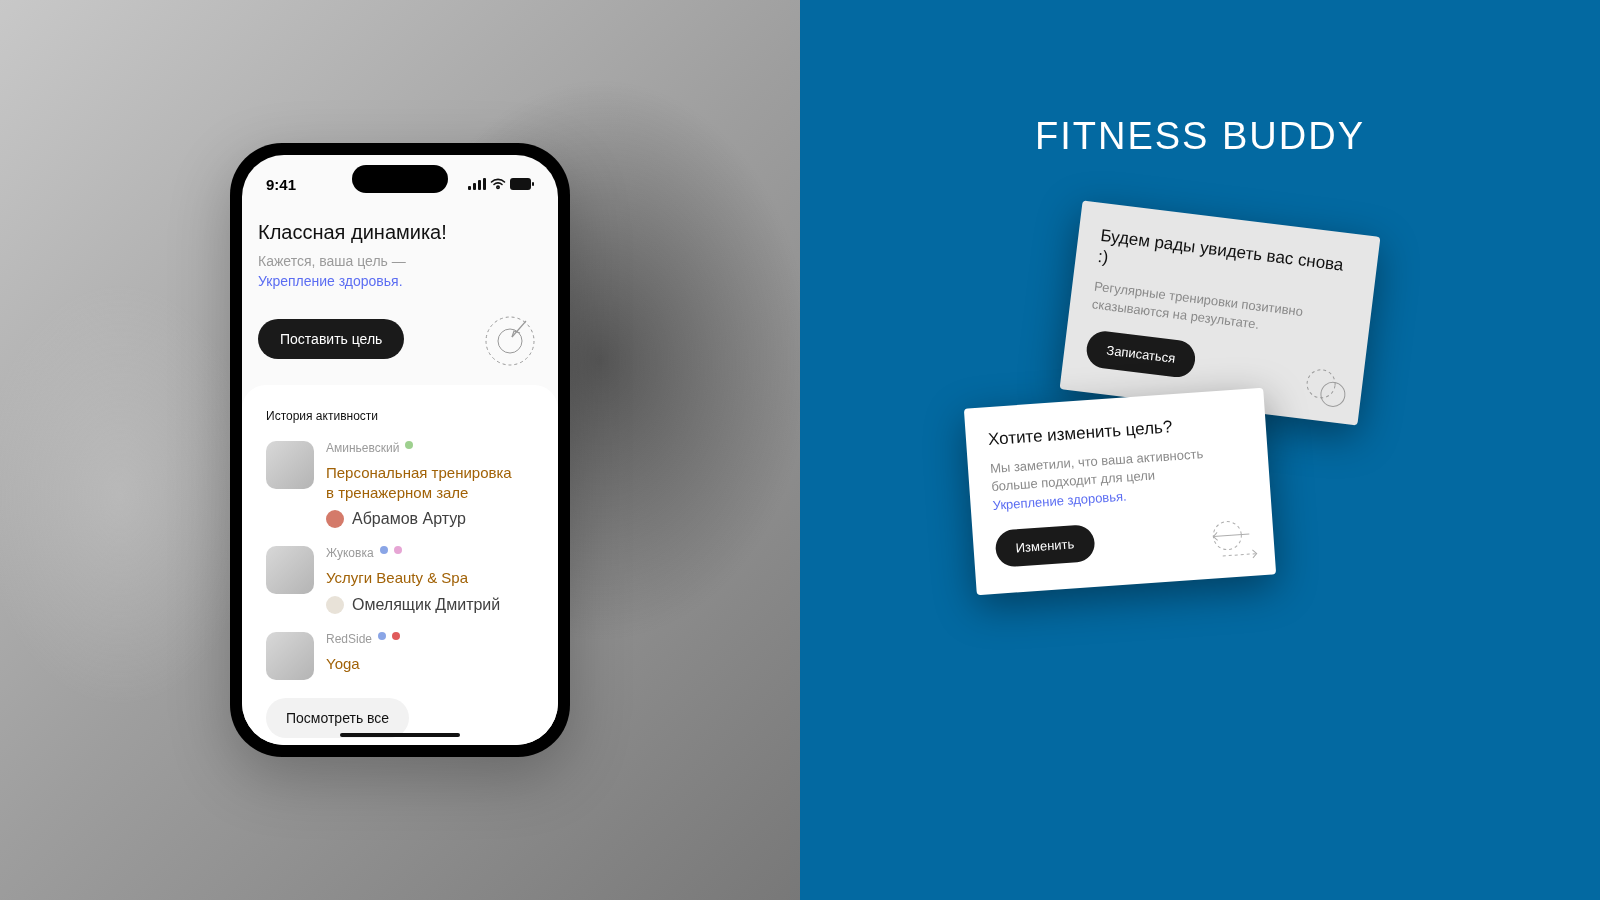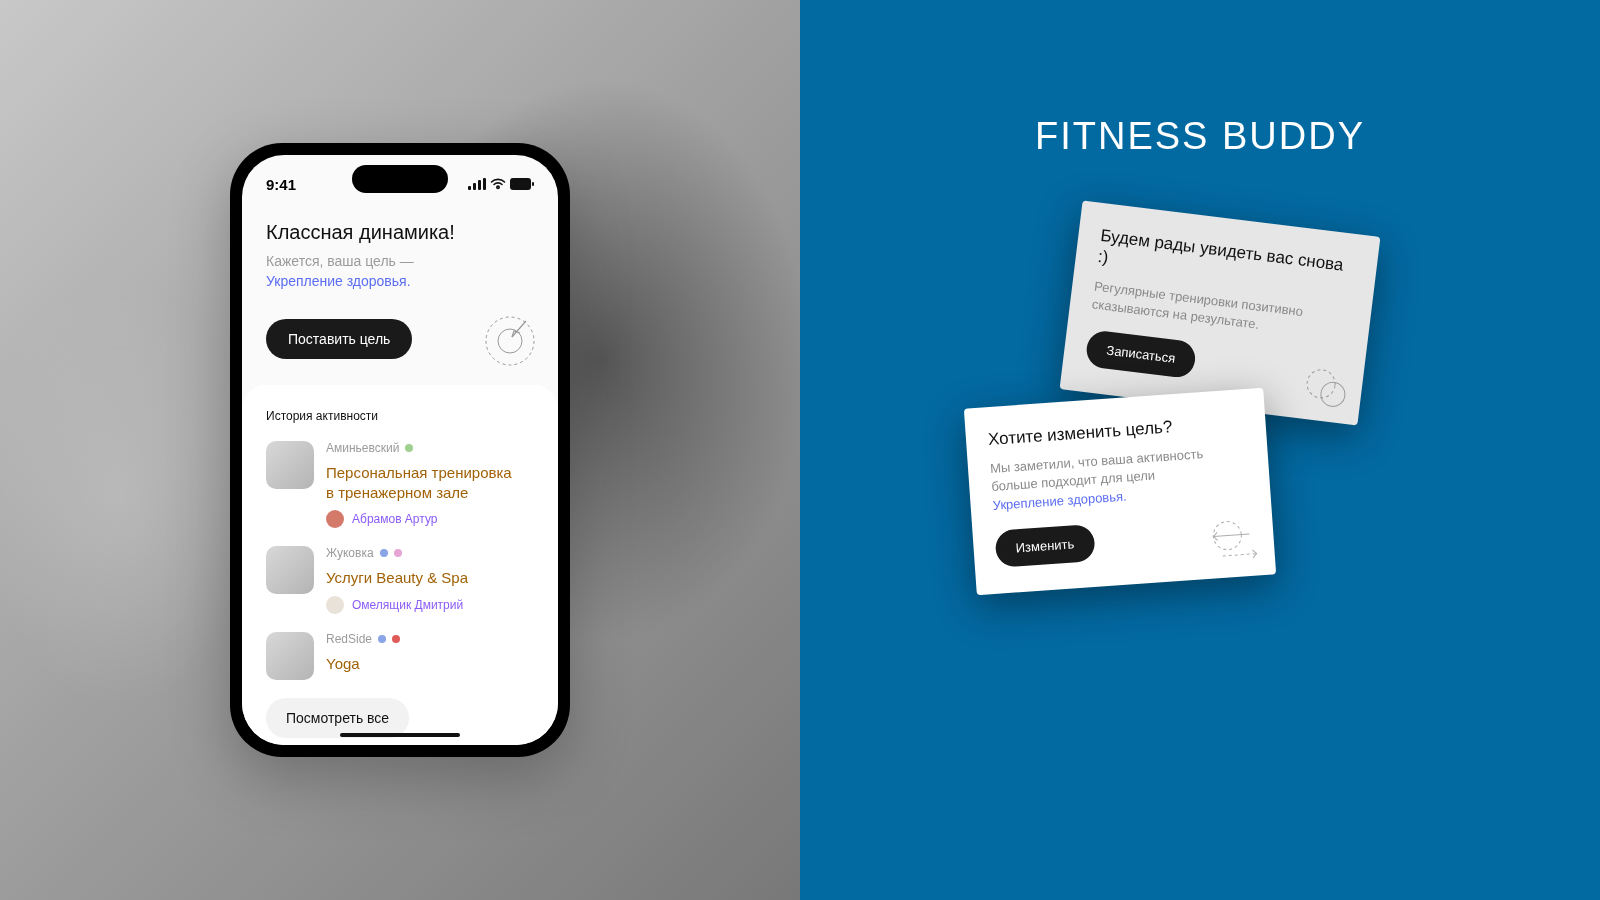--- a/index.html
+++ b/index.html
@@ -62,21 +62,21 @@
   justify-content: space-between;
   align-items: center;
   padding: 14px 24px 0;
   height: 44px;
   font-size: 15px;
   font-weight: 600;
 }
 .status-icons { display: flex; gap: 4px; align-items: center; }
 .status-icons svg { display: block; }
 .hero-section {
-  padding: 22px 24px 26px;
+  padding: 22px 16px 26px;
   background: #fafafa;
   position: relative;
 }
 .hero-title { font-size: 20px; font-weight: 400; color: #111; margin-bottom: 8px; }
 .hero-sub { font-size: 14px; color: #9b9b9b; line-height: 1.4; }
 .hero-link { color: #5b6df2; }
 .hero-button {
   margin-top: 28px;
   display: inline-block;
   background: #1a1a1a;
@@ -108,32 +108,32 @@
   align-items: flex-start;
 }
 .activity-thumb {
   width: 48px;
   height: 48px;
   border-radius: 10px;
   background: linear-gradient(135deg,#d8d8d8,#b4b4b4);
   flex-shrink: 0;
 }
 .activity-body { flex: 1; }
-.activity-loc-row { display: flex; align-items: center; gap: 6px; margin-bottom: 3px; }
+.activity-loc-row { display: flex; gap: 6px; margin-bottom: 3px; }
 .activity-loc { font-size: 12px; color: #9b9b9b; }
 .dot { width: 8px; height: 8px; border-radius: 50%; display:inline-block; }
 .dot-green { background:#9ed08f; }
 .dot-blue { background:#8aa5e6; }
 .dot-pink { background:#e6a5d4; }
 .dot-red { background:#e05a5a; }
 .activity-name { font-size: 15px; color: #a16207; line-height: 1.3; margin-top: 8px; }
 .trainer-row { display:flex; align-items:center; gap:8px; margin-top:8px; }
 .trainer-avatar { width:18px; height:18px; border-radius:50%; background:#d47a6a; }
 .trainer-avatar.light { background:#e8e2d8; }
-.trainer-name { font-size:12px; color:#8b5cf6; }
+.trainer-name { font-size:16px; color:#404040; }
 .see-all-btn {
   background:#f2f2f2;
   border:none;
   border-radius:20px;
   padding:12px 20px;
   font-size:14px;
   color:#111;
   cursor:pointer;
 }
 .home-indicator {

